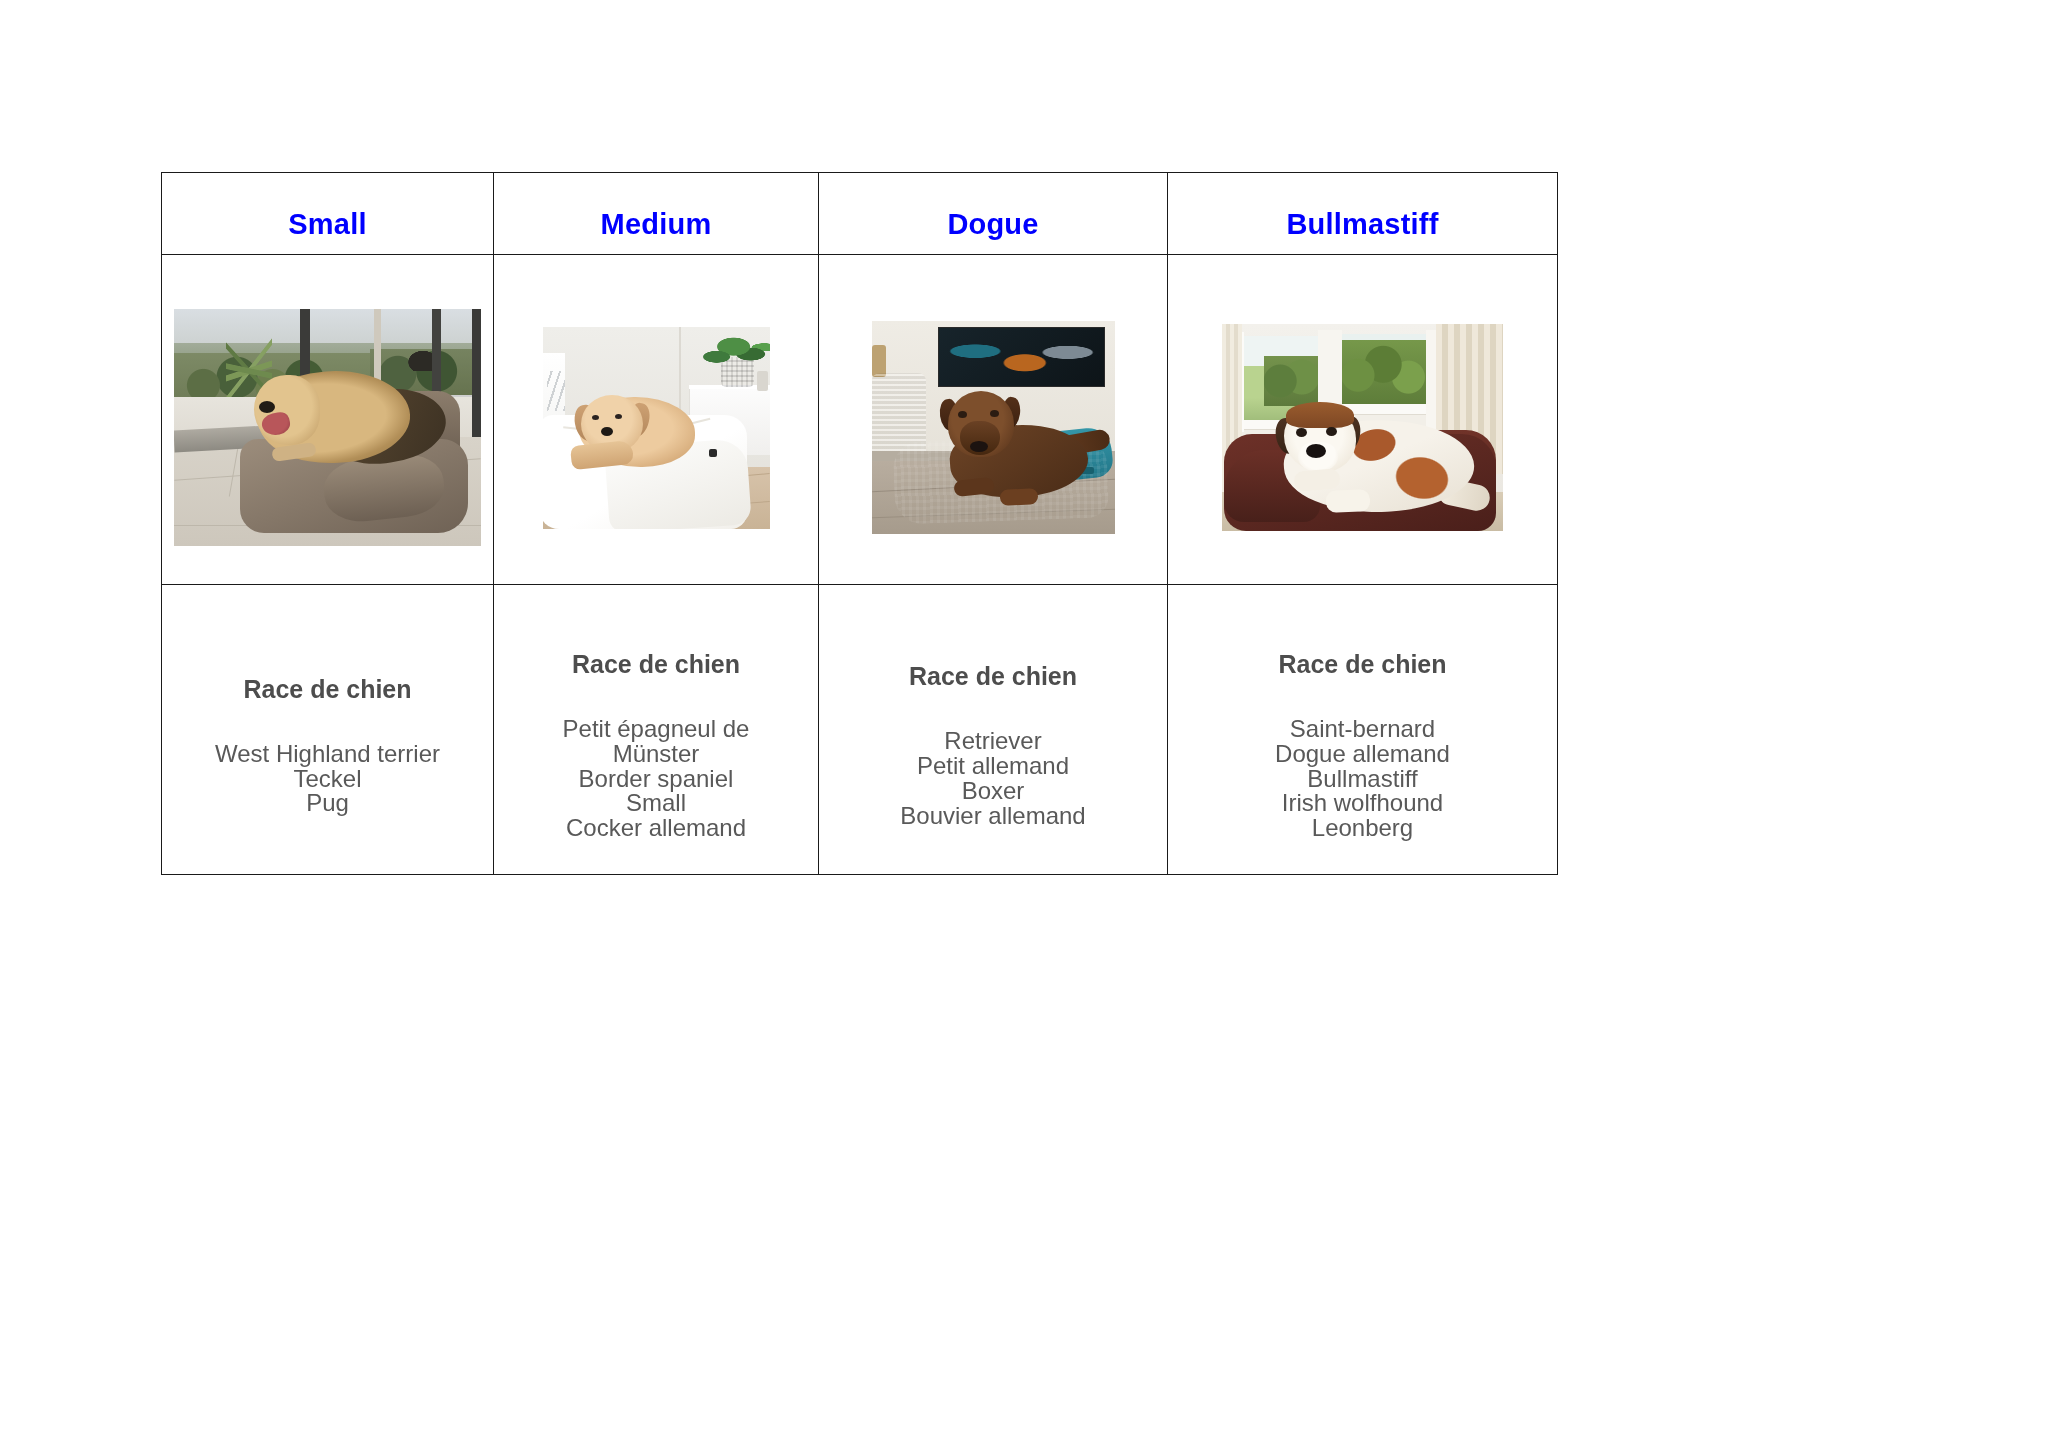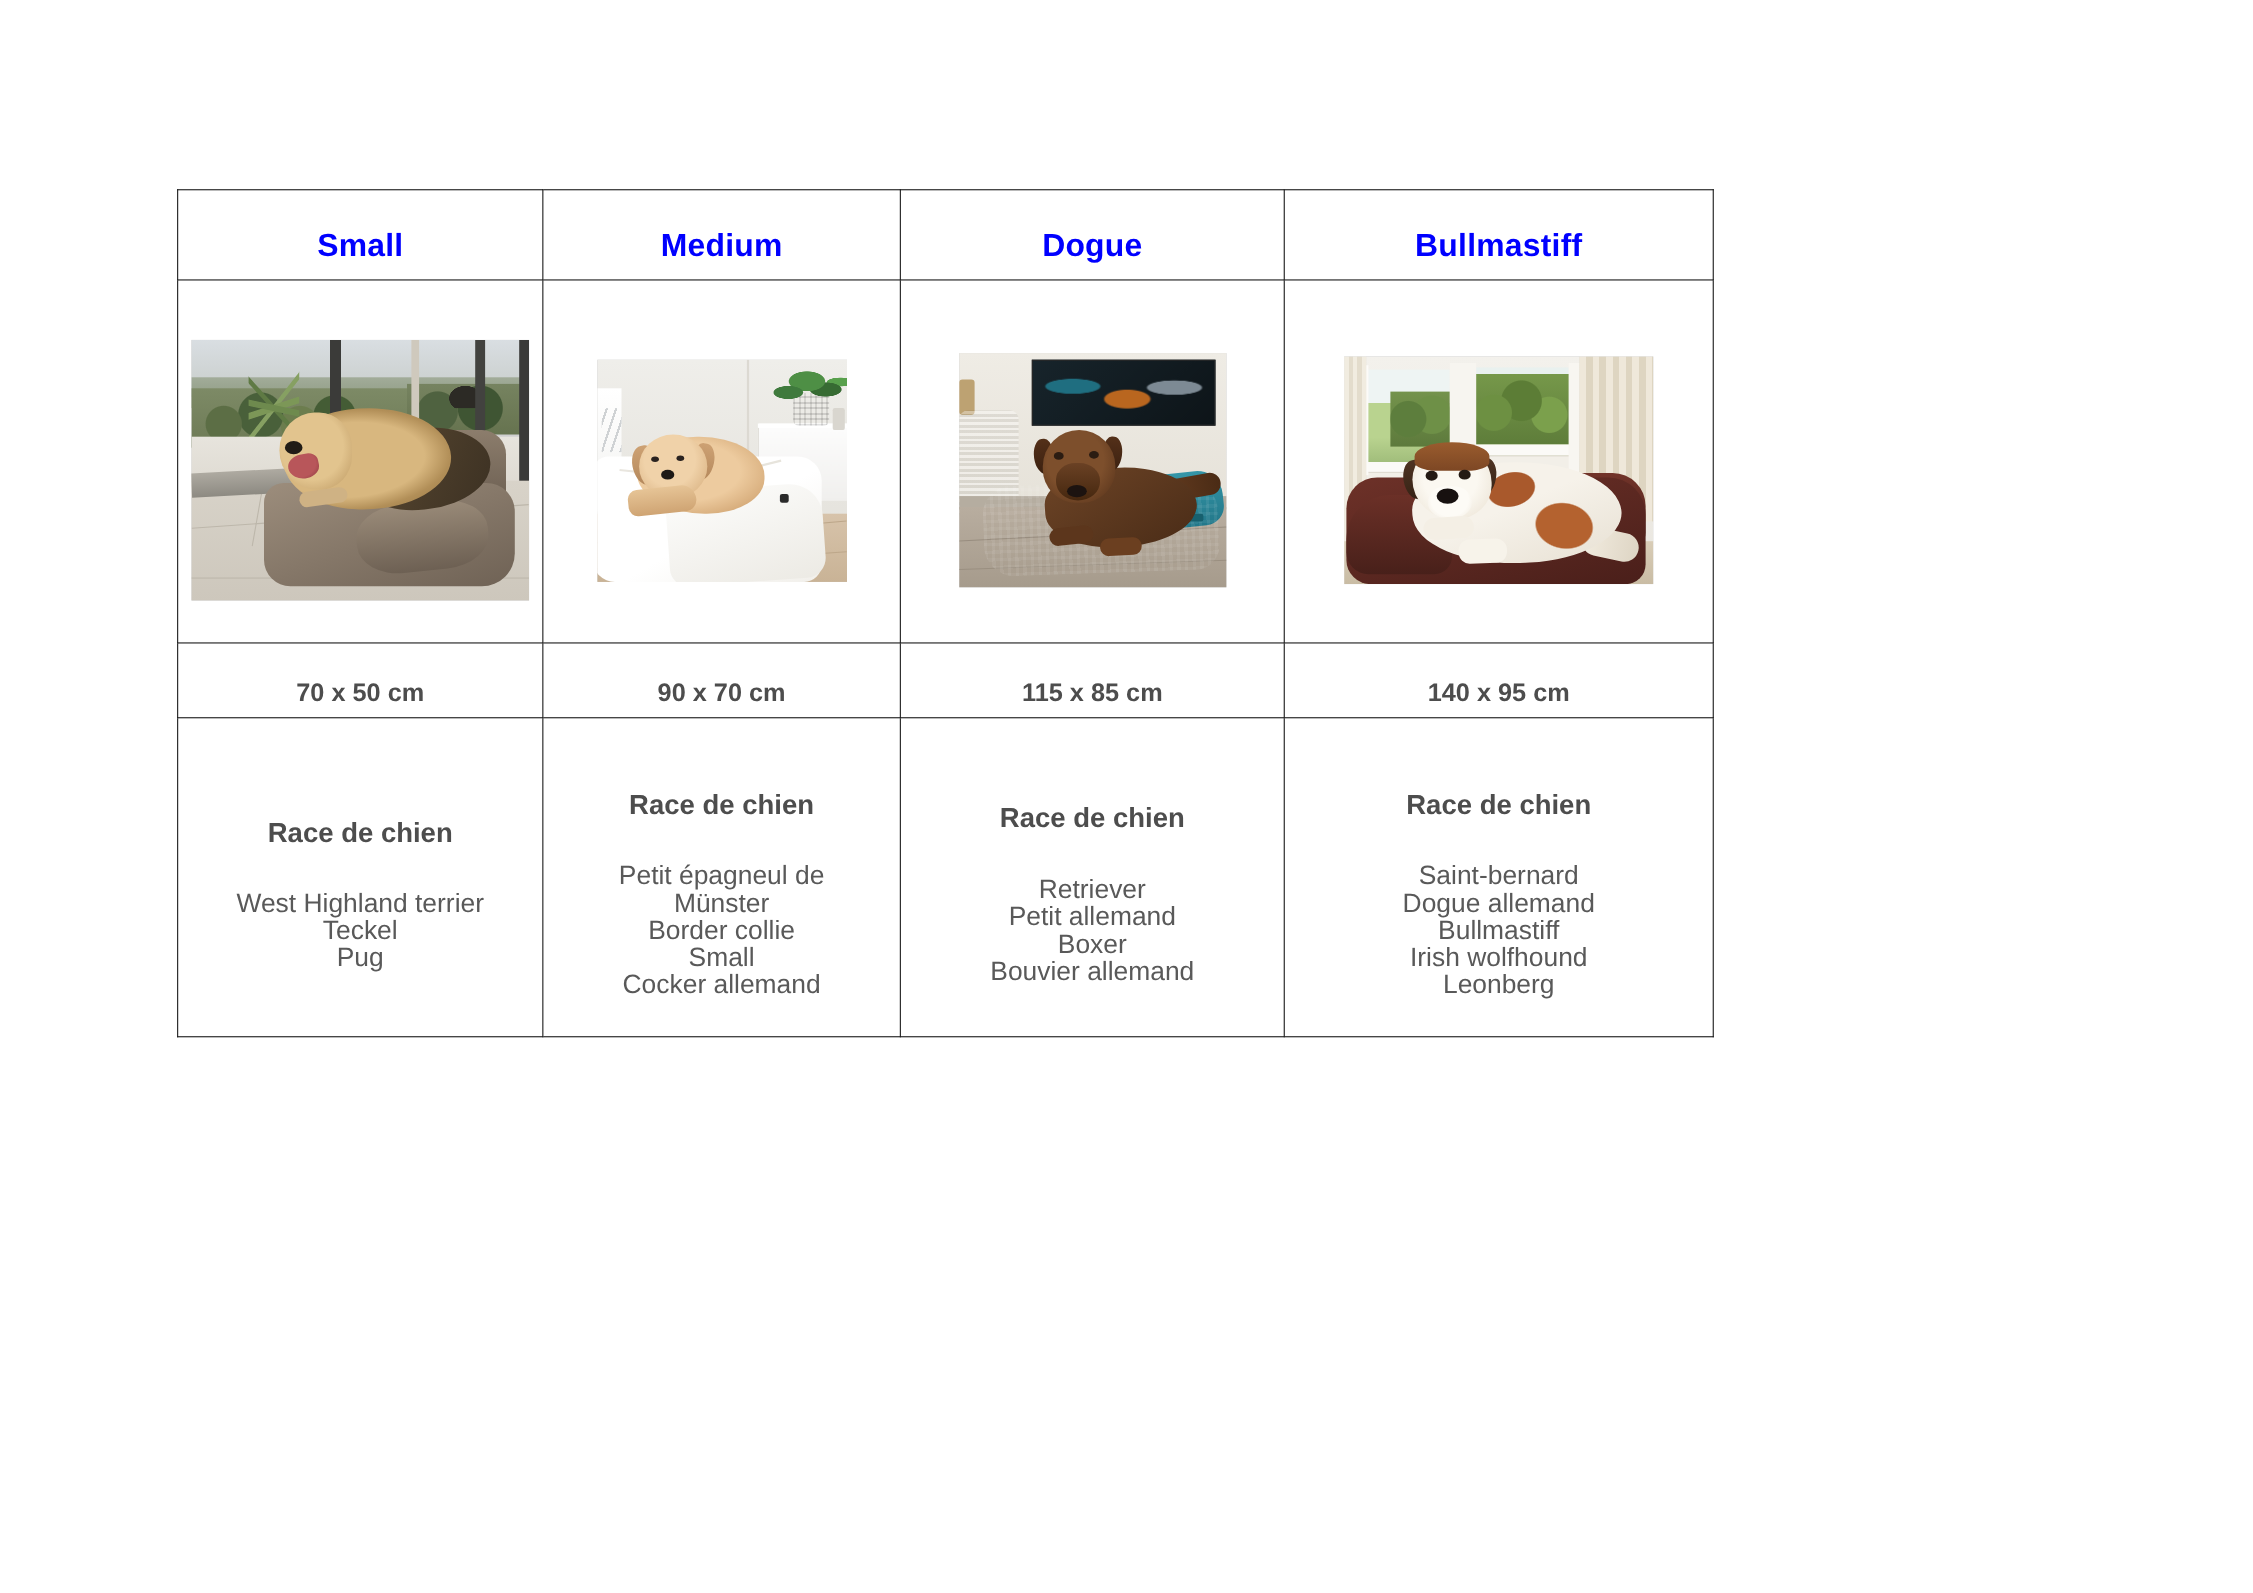--- a/index.html
+++ b/index.html
@@ -490,55 +490,41 @@
                 <div class="deye1"></div>
                 <div class="deye2"></div>
               <div class="dnose"></div>
                 <div class="dpaw1"></div>
                 <div class="dpaw2"></div>
             </div>
           </div>
         </td>
       </tr>
 
-      <tr class="row-dim">
-        <td>
-          <div class="dim-label">70 x 50 cm</div>
-        </td>
-        <td>
-          <div class="dim-label">90 x 70 cm</div>
-        </td>
-        <td>
-          <div class="dim-label">115 x 85 cm</div>
-        </td>
-        <td>
-          <div class="dim-label">140 x 95 cm</div>
-        </td>
-      </tr>
 
       <tr class="row-breed">
 
         <td>
           <div class="breed-block">
             <div class="breed-title">Race de chien</div>
             <div class="breed-list">
               <span class="breed-item">West Highland terrier</span>
               <span class="breed-item">Teckel</span>
               <span class="breed-item">Pug</span>
             </div>
           </div>
         </td>
 
         <td>
           <div class="breed-block">
             <div class="breed-title">Race de chien</div>
             <div class="breed-list">
               <span class="breed-item">Petit épagneul de</span>
               <span class="breed-item">Münster</span>
-              <span class="breed-item">Border collie</span>
+              <span class="breed-item">Border spaniel</span>
               <span class="breed-item">Small</span>
               <span class="breed-item">Cocker allemand</span>
             </div>
           </div>
         </td>
 
         <td>
           <div class="breed-block">
             <div class="breed-title">Race de chien</div>
             <div class="breed-list">

